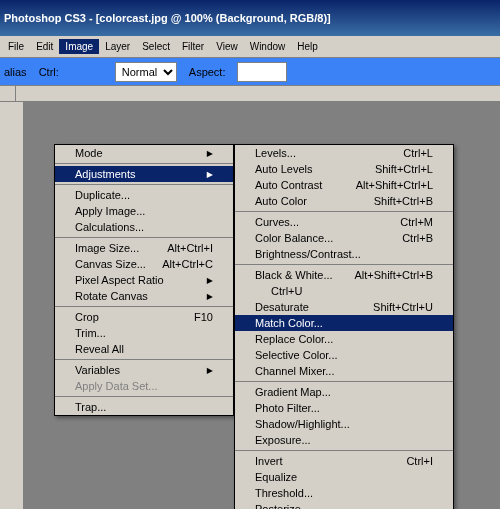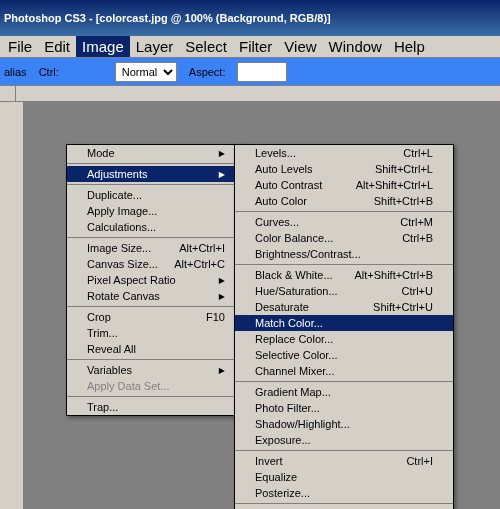--- a/index.html
+++ b/index.html
@@ -30,21 +30,21 @@
       background: #d4d0c8;
       height: 22px;
       display: flex;
       align-items: center;
       border-bottom: 1px solid #808080;
       padding: 0 2px;
     }
     .menu-bar-item {
       padding: 2px 6px;
       cursor: pointer;
-      font-size: 15px;
+      font-size: 10px;
       color: #000;
     }
     .menu-bar-item:hover, .menu-bar-item.active {
       background: #0a246a;
       color: white;
     }
 
     
     .toolbar {
       background: #3b82f6;
@@ -126,21 +126,21 @@
       right: 0;
       bottom: 0;
       z-index: 100;
       pointer-events: none;
     }
 
     
     .image-menu {
       position: absolute;
       top: 0;
-      left: 42px;
+      left: 30px;
       width: 180px;
       background: #d4d0c8;
       border: 1px solid #000;
       box-shadow: 2px 2px 4px rgba(0,0,0,0.4);
       pointer-events: all;
     }
 
     
     .adjustments-submenu {
       position: absolute;
@@ -322,21 +322,20 @@
         </div>
         <div class="menu-item">
           <span class="menu-item-label">Brightness/Contrast...</span>
         </div>
         <div class="menu-separator"></div>
         <div class="menu-item">
           <span class="menu-item-label">Black &amp; White...</span>
           <span class="shortcut">Alt+Shift+Ctrl+B</span>
         </div>
         <div class="menu-item">
-          <span class="menu-item-label">Hue/Saturation...</span>
           <span class="shortcut">Ctrl+U</span>
         </div>
         <div class="menu-item">
           <span class="menu-item-label">Desaturate</span>
           <span class="shortcut">Shift+Ctrl+U</span>
         </div>
         <div class="menu-item highlighted">
           <span class="menu-item-label">Match Color...</span>
         </div>
         <div class="menu-item">
@@ -363,20 +362,23 @@
         </div>
         <div class="menu-separator"></div>
         <div class="menu-item">
           <span class="menu-item-label">Invert</span>
           <span class="shortcut">Ctrl+I</span>
         </div>
         <div class="menu-item">
           <span class="menu-item-label">Equalize</span>
         </div>
         <div class="menu-item">
+          <span class="menu-item-label">Threshold...</span>
+        </div>
+        <div class="menu-item">
           <span class="menu-item-label">Posterize...</span>
         </div>
         <div class="menu-separator"></div>
         <div class="menu-item">
           <span class="menu-item-label">Variations...</span>
         </div>
       </div>
 
     </div>
 

